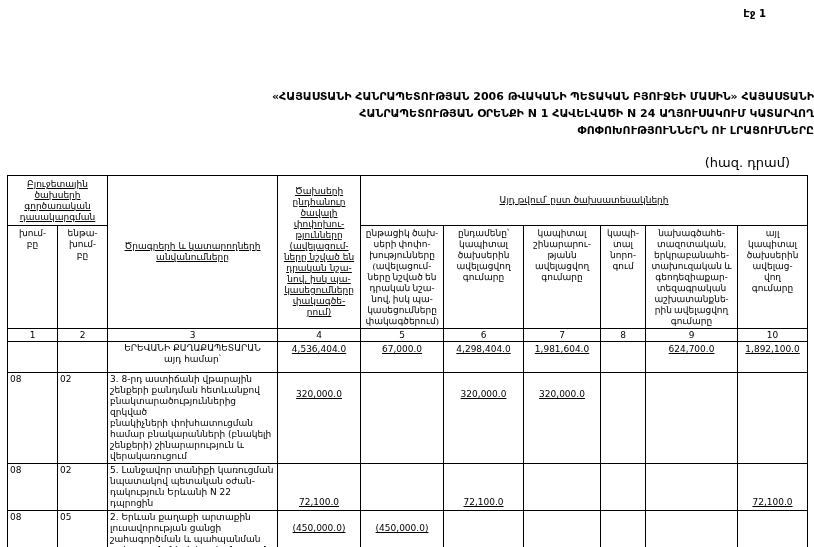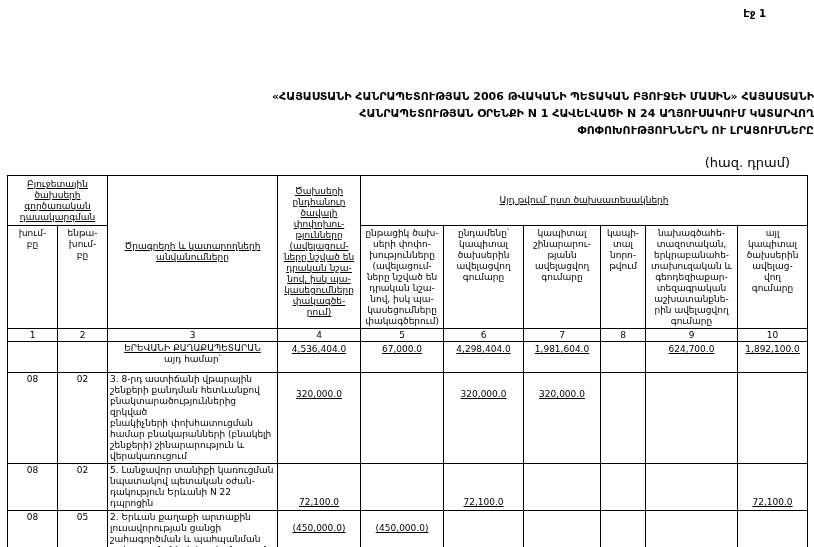--- a/index.html
+++ b/index.html
@@ -46,30 +46,30 @@
     white-space: pre-line;
     overflow: hidden;
     vertical-align: top;
   }
   tr.hrA { height: 50px; text-decoration: underline; }
   tr.hrB { height: 98px; }
   tr.nums { height: 13px; }
   tr.hrA td { text-align: center; vertical-align: middle; }
   td.hdr-programs { text-align: center; vertical-align: top; padding-top: 10px; }
   td.hdr-total-change { text-align: center; vertical-align: top; padding-top: 4px; }
-  tr.hrB td { text-align: center; vertical-align: top; padding-top: 2px; }
+  tr.hrB td { text-align: center; vertical-align: top; padding-top: 2px; font-family: Liberation Serif, serif; }
   tr.nums td { text-align: center; font-size: 9px; padding: 0; line-height: 12px; }
   tr.row-0 { height: 31px; }
   tr.row-1 { height: 80px; }
   tr.row-2 { height: 35px; }
   tr.row-3 { height: 45px; }
-  td.code-cell { text-align: center; vertical-align: top; font-size: 9.5px; }
+  td.code-cell { text-align: left; vertical-align: top; font-size: 9.5px; }
   td.name-cell { text-align: left; font-size: 9px; line-height: 11.5px; padding-left: 4px; }
   td.name-cell.center { text-align: center; padding-left: 2px; }
-  .main-name { text-decoration: underline; }
+  .main-name { }
   td.num-cell { text-align: center; font-size: 9.5px; text-decoration: underline; }
   tr.row-0 td.num-cell { vertical-align: top; padding-top: 2px; }
   tr.row-1 td.num-cell { vertical-align: middle; padding-bottom: 48px; }
   tr.row-2 td.num-cell { vertical-align: bottom; padding-bottom: 2px; text-align: center; }
   tr.row-3 td.num-cell { vertical-align: middle; padding-bottom: 12px; }
 </style>
 </head>
 <body>
 
 <div class="page-label">Էջ 1</div>
@@ -136,21 +136,21 @@
 ավելացվող
 գումարը</td>
       <td>կապիտալ
 շինարարու-
 թյանն
 ավելացվող
 գումարը</td>
       <td>կապի-
 տալ
 նորո-
-թվում</td>
+գում</td>
       <td>նախագծահե-
 տազոտական,
 երկրաբանահե-
 տախուզական և
 գեոդեզիաքար-
 տեզագրական
 աշխատանքնե-
 րին ավելացվող
 գումարը</td>
       <td>այլ

